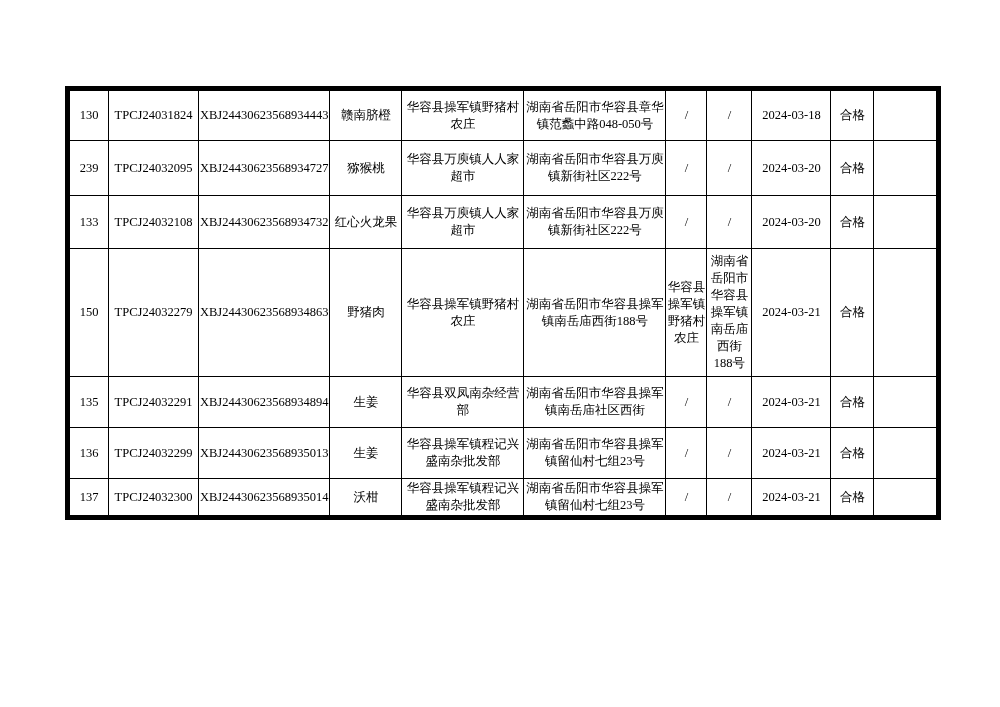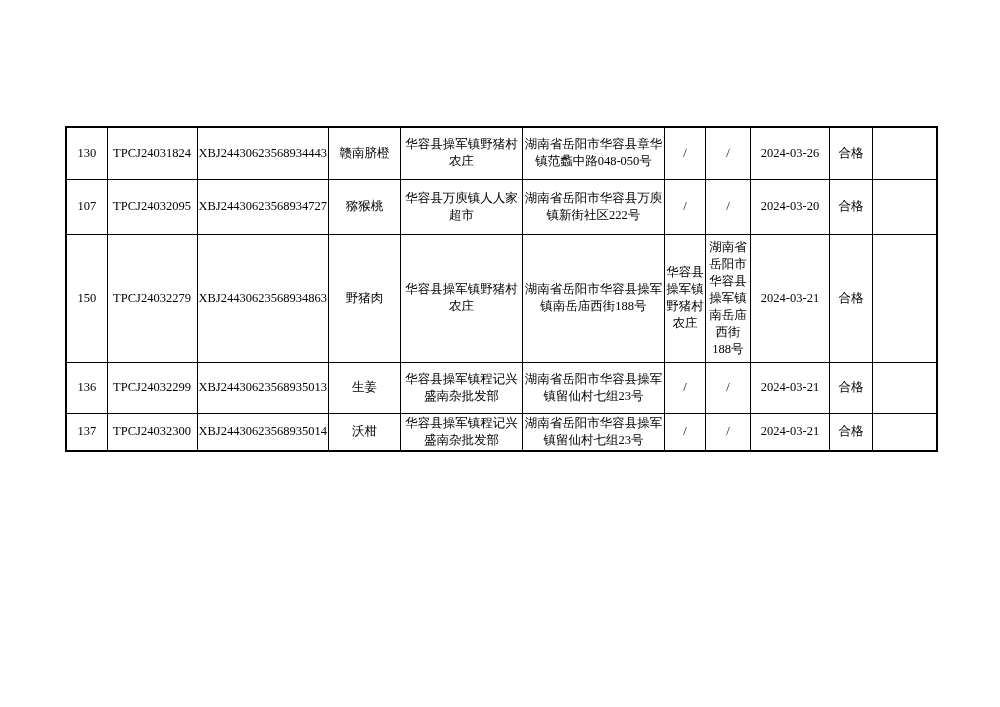--- a/index.html
+++ b/index.html
@@ -10,23 +10,22 @@
     font-family: "Liberation Serif", "DejaVu Serif", serif;
     color: #000000;
   }
   .page { position: relative; width: 1000px; height: 707px; background: #ffffff; overflow: hidden; }
   table.inspection {
     position: absolute;
     left: 65px;
     top: 86px;
     border-collapse: collapse;
     table-layout: fixed;
-    border: 2px solid #000000;
+    border: 5px solid #000000;
     font-size: 12.5px;
-    margin-top: 40px;
   }
   table.inspection td {
     border: 1.5px solid #000000;
     text-align: center;
     vertical-align: middle;
     padding: 1px;
     line-height: 1.36;
     overflow-wrap: break-word;
     word-wrap: break-word;
   }
@@ -72,55 +71,81 @@
 
       <tr class="r1">
         <td>130</td>
         <td>TPCJ24031824</td>
         <td>XBJ24430623568934443</td>
         <td>赣南脐橙</td>
         <td>华容县操军镇野猪村农庄</td>
         <td>湖南省岳阳市华容县章华镇范蠡中路048-050号</td>
         <td>/</td>
         <td>/</td>
-        <td>2024-03-26</td>
+        <td>2024-03-18</td>
         <td>合格</td>
         <td></td>
       </tr>
 
       <tr class="r2">
-        <td>107</td>
+        <td>239</td>
         <td>TPCJ24032095</td>
         <td>XBJ24430623568934727</td>
         <td>猕猴桃</td>
         <td>华容县万庾镇人人家超市</td>
         <td>湖南省岳阳市华容县万庾镇新街社区222号</td>
         <td>/</td>
         <td>/</td>
         <td>2024-03-20</td>
         <td>合格</td>
         <td></td>
       </tr>
 
 
+      <tr class="r4">
+        <td>133</td>
+        <td>TPCJ24032108</td>
+        <td>XBJ24430623568934732</td>
+        <td>红心火龙果</td>
+        <td>华容县万庾镇人人家超市</td>
+        <td>湖南省岳阳市华容县万庾镇新街社区222号</td>
+        <td>/</td>
+        <td>/</td>
+        <td>2024-03-20</td>
+        <td>合格</td>
+        <td></td>
+      </tr>
 
       <tr class="r5">
         <td>150</td>
         <td>TPCJ24032279</td>
         <td>XBJ24430623568934863</td>
         <td>野猪肉</td>
         <td>华容县操军镇野猪村农庄</td>
         <td>湖南省岳阳市华容县操军镇南岳庙西街188号</td>
         <td>华容县操军镇野猪村农庄</td>
         <td>湖南省岳阳市华容县操军镇南岳庙西街188号</td>
         <td>2024-03-21</td>
         <td>合格</td>
         <td></td>
       </tr>
 
+      <tr class="r6">
+        <td>135</td>
+        <td>TPCJ24032291</td>
+        <td>XBJ24430623568934894</td>
+        <td>生姜</td>
+        <td>华容县双凤南杂经营部</td>
+        <td>湖南省岳阳市华容县操军镇南岳庙社区西街</td>
+        <td>/</td>
+        <td>/</td>
+        <td>2024-03-21</td>
+        <td>合格</td>
+        <td></td>
+      </tr>
 
       <tr class="r7">
         <td>136</td>
         <td>TPCJ24032299</td>
         <td>XBJ24430623568935013</td>
         <td>生姜</td>
         <td>华容县操军镇程记兴盛南杂批发部</td>
         <td>湖南省岳阳市华容县操军镇留仙村七组23号</td>
         <td>/</td>
         <td>/</td>

